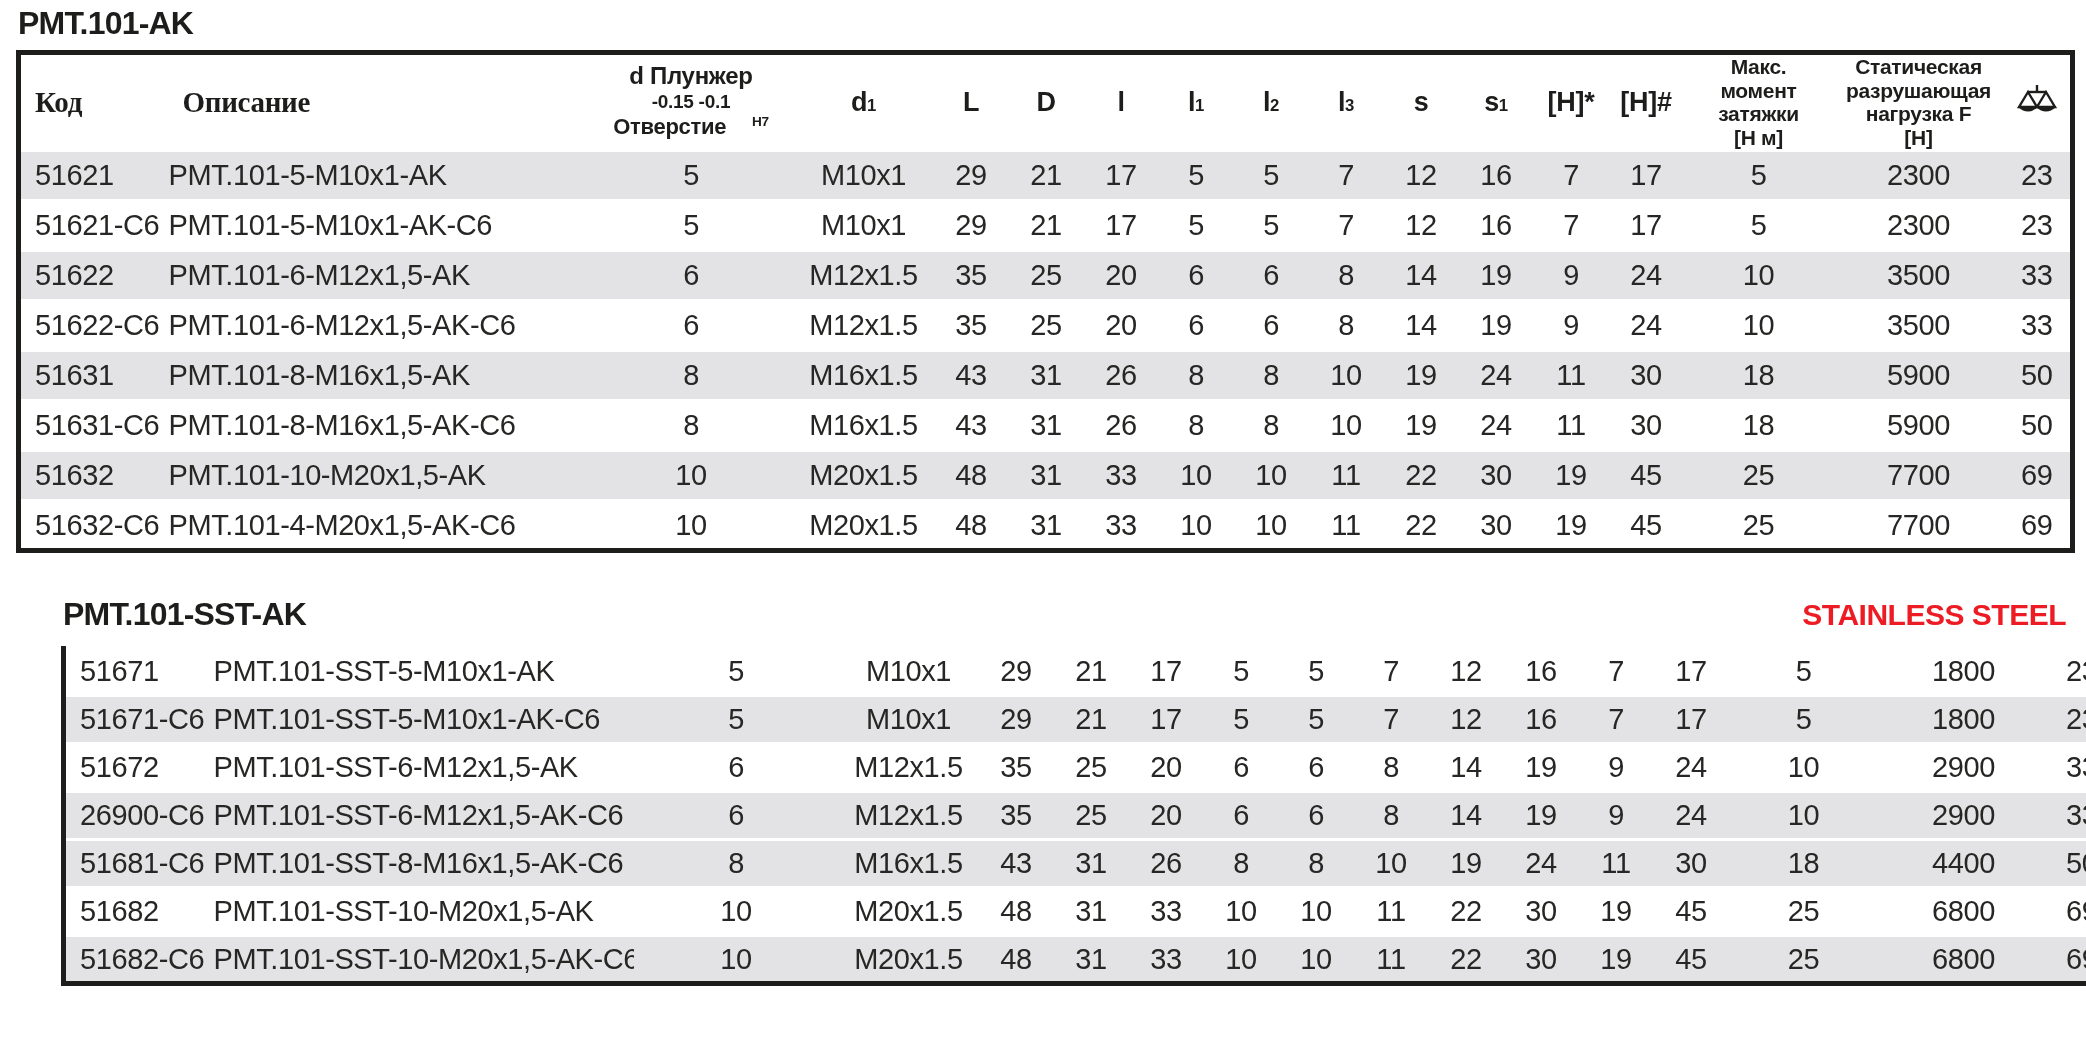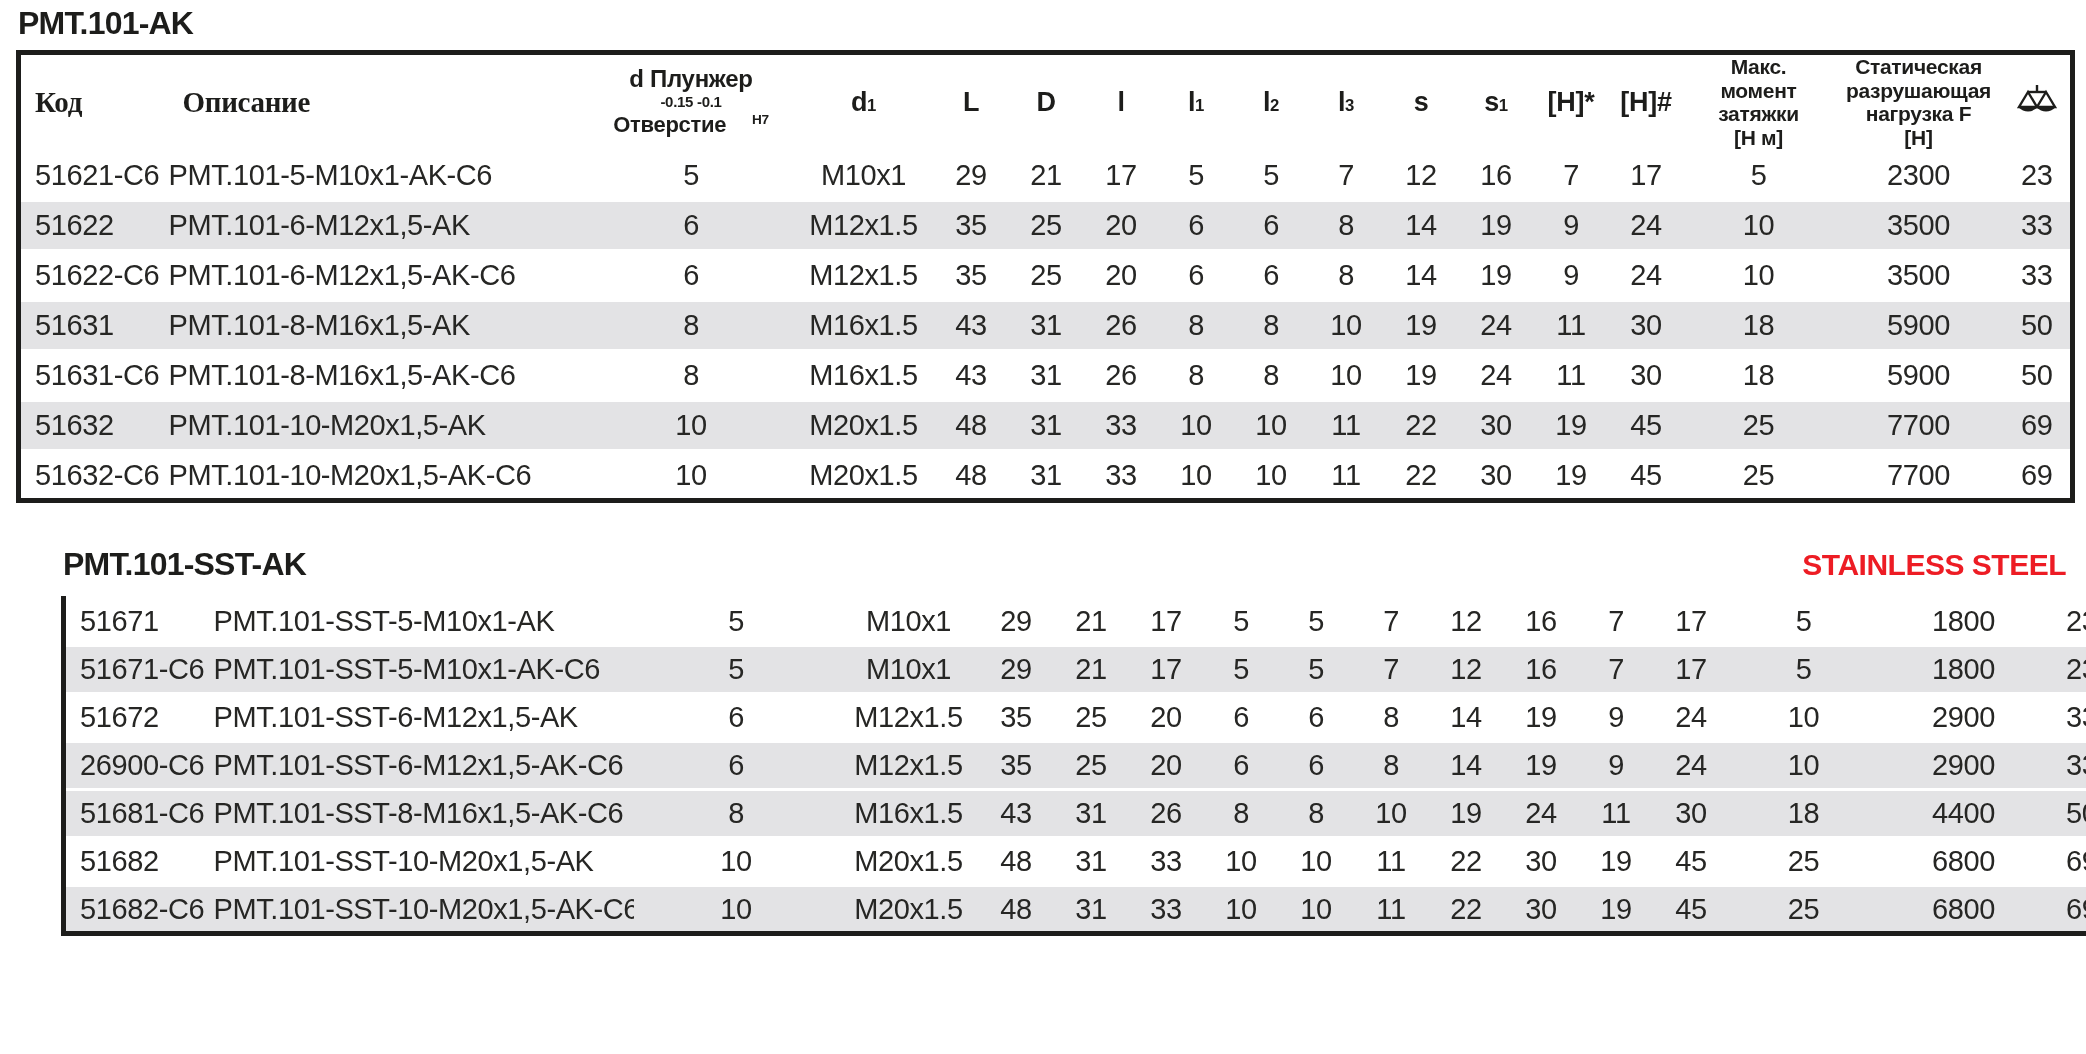--- a/index.html
+++ b/index.html
@@ -13,21 +13,21 @@
   .t1-title{margin-bottom:9px;}
   .t2-block{margin-top:42px;padding-left:45px;}
   .t2-title-row{margin-bottom:14px;padding-right:4px;}
   .badge{color:#ED1C24;font-size:30px;font-weight:bold;letter-spacing:-0.5px;}
   table{width:2054px;border-collapse:collapse;table-layout:fixed;border:5px solid #1d1d1b;}
   table.t2{border-top:none;}
   thead tr{height:90px;}
   th{font-weight:bold;text-align:center;vertical-align:middle;padding:0;font-size:27px;letter-spacing:-0.3px;}
   th.left{text-align:left;padding-left:14px;font-size:29px;font-family:Liberation Serif, serif;}
   .dline1{font-size:24px;line-height:1.1;}
-  .dtol{font-size:15px;line-height:1.3;}
+  .dtol{font-size:19px;line-height:1.3;}
   .dhole{font-size:22px;line-height:1.2;}
   .sup{font-size:0.62em;vertical-align:super;padding-left:20px;}
   .subd{font-size:0.62em;}
   .th-multi{font-size:21px;line-height:1.12;white-space:pre-line;}
   tbody tr{height:50px;}
   table.t2 tbody tr{height:48px;}
   td{
     text-align:center;font-size:29px;color:#262624;padding:0;
     letter-spacing:-0.4px;border-top:3px solid #fff;border-bottom:3px solid #fff;
     white-space:nowrap;overflow:hidden;
@@ -104,20 +104,39 @@
               <path d="M14 9 L5 24 L23 24 Z"></path>
               <path d="M32 9 L23 24 L41 24 Z"></path>
             </g>
             <path d="M4 24 Q14 33 24 24 Z" fill="#1d1d1b"></path>
             <path d="M22 24 Q32 33 42 24 Z" fill="#1d1d1b"></path>
           </svg>
         </th>
       </tr>
     </thead>
     <tbody>
+        <tr class="shaded">
+          <td>51621</td>
+          <td>PMT.101-5-M10x1-AK</td>
+          <td>5</td>
+          <td>M10x1</td>
+          <td>29</td>
+          <td>21</td>
+          <td>17</td>
+          <td>5</td>
+          <td>5</td>
+          <td>7</td>
+          <td>12</td>
+          <td>16</td>
+          <td>7</td>
+          <td>17</td>
+          <td>5</td>
+          <td>2300</td>
+          <td>23</td>
+        </tr>
         <tr>
           <td>51621-C6</td>
           <td>PMT.101-5-M10x1-AK-C6</td>
           <td>5</td>
           <td>M10x1</td>
           <td>29</td>
           <td>21</td>
           <td>17</td>
           <td>5</td>
           <td>5</td>
@@ -220,21 +239,21 @@
           <td>22</td>
           <td>30</td>
           <td>19</td>
           <td>45</td>
           <td>25</td>
           <td>7700</td>
           <td>69</td>
         </tr>
         <tr>
           <td>51632-C6</td>
-          <td>PMT.101-10-M20x1,5-AK-C6</td>
+          <td>PMT.101-4-M20x1,5-AK-C6</td>
           <td>10</td>
           <td>M20x1.5</td>
           <td>48</td>
           <td>31</td>
           <td>33</td>
           <td>10</td>
           <td>10</td>
           <td>11</td>
           <td>22</td>
           <td>30</td>

